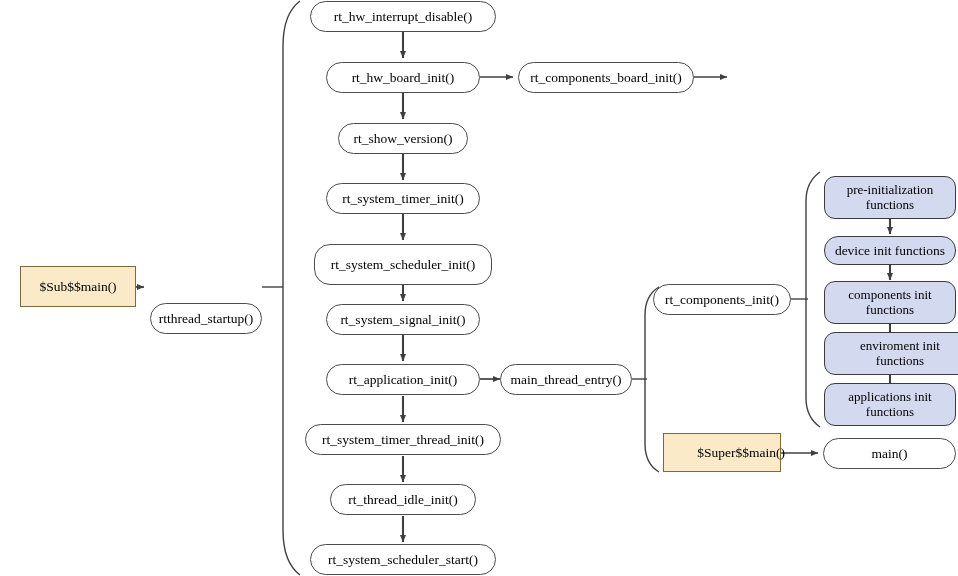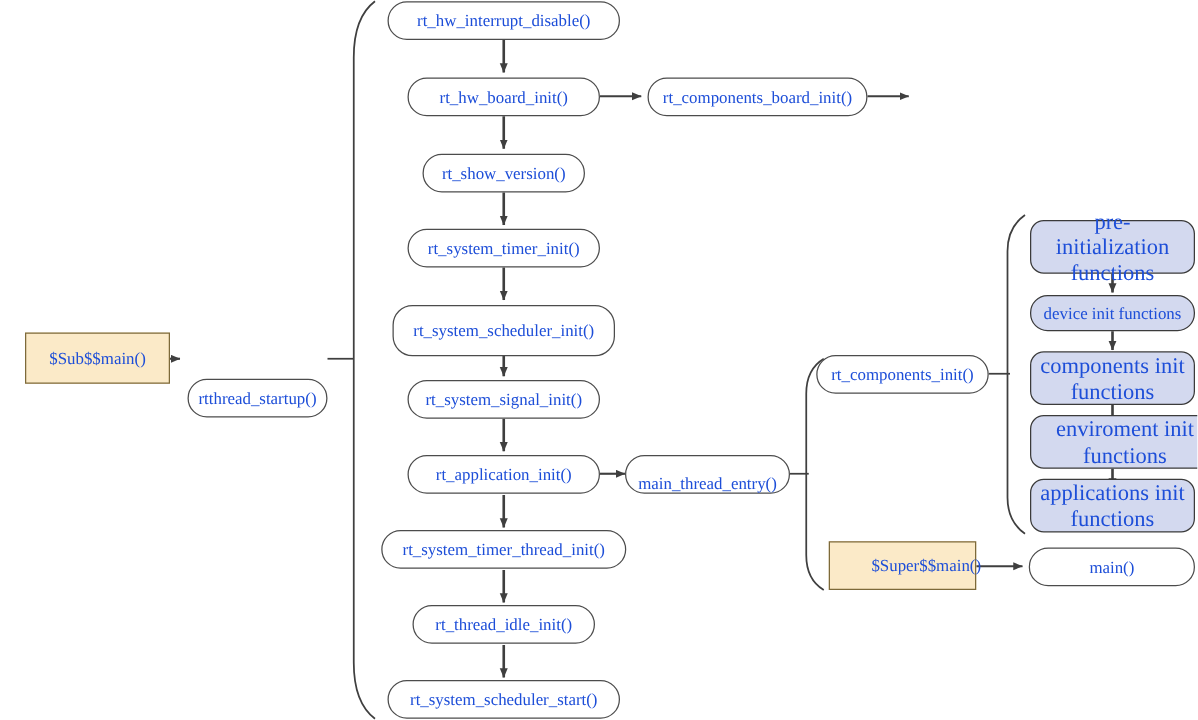--- a/index.html
+++ b/index.html
@@ -24,40 +24,40 @@
     pointer-events: none;
   }
   .node {
     position: absolute;
     box-sizing: border-box;
     display: flex;
     align-items: center;
     justify-content: center;
     text-align: center;
     line-height: 1.12;
-    color: #1d4ed8;
+    color: #000000;
     font-size: 13.5px;
     background: #ffffff;
     border: 1px solid #4c4c4c;
     border-radius: 16px;
     white-space: pre-line;
     padding: 0 6px;
   }
   .node.blue {
     background: #d3d9ef;
     border-color: #3b3b3b;
     border-radius: 14px;
   }
   .node.yellow {
     background: #fbeac8;
     border: 1px solid #7d6a3a;
     border-radius: 0;
   }
   .node.two-line {
-    font-size: 18px;
+    font-size: 13px;
     border-radius: 11px;
   }
 </style>
 </head>
 <body>
 
 <div id="canvas">
 
   <svg class="edges" viewBox="0 0 958 576" xmlns="http://www.w3.org/2000/svg">
     <defs>
@@ -149,21 +149,21 @@
 
   <div class="node" style="left:310px; top:544px; width:186px; height:31px;">
     <span>rt_system_scheduler_start()</span>
   </div>
 
   <div class="node" style="left:518px; top:62px; width:176px; height:31px;">
     <span>rt_components_board_init()</span>
   </div>
 
 
-  <div class="node" style="left:500px; top:364px; width:132px; height:31px;align-items:flex-end;">
+  <div class="node" style="left:500px; top:364px; width:132px; height:31px;">
     <span>main_thread_entry()</span>
   </div>
 
   <div class="node" style="left:653px; top:284px; width:138px; height:31px;">
     <span>rt_components_init()</span>
   </div>
 
   <div class="node yellow" style="left:663px; top:433px; width:118px; height:39px;padding-left:44px;">
     <span>$Super$$main()</span>
   </div>

